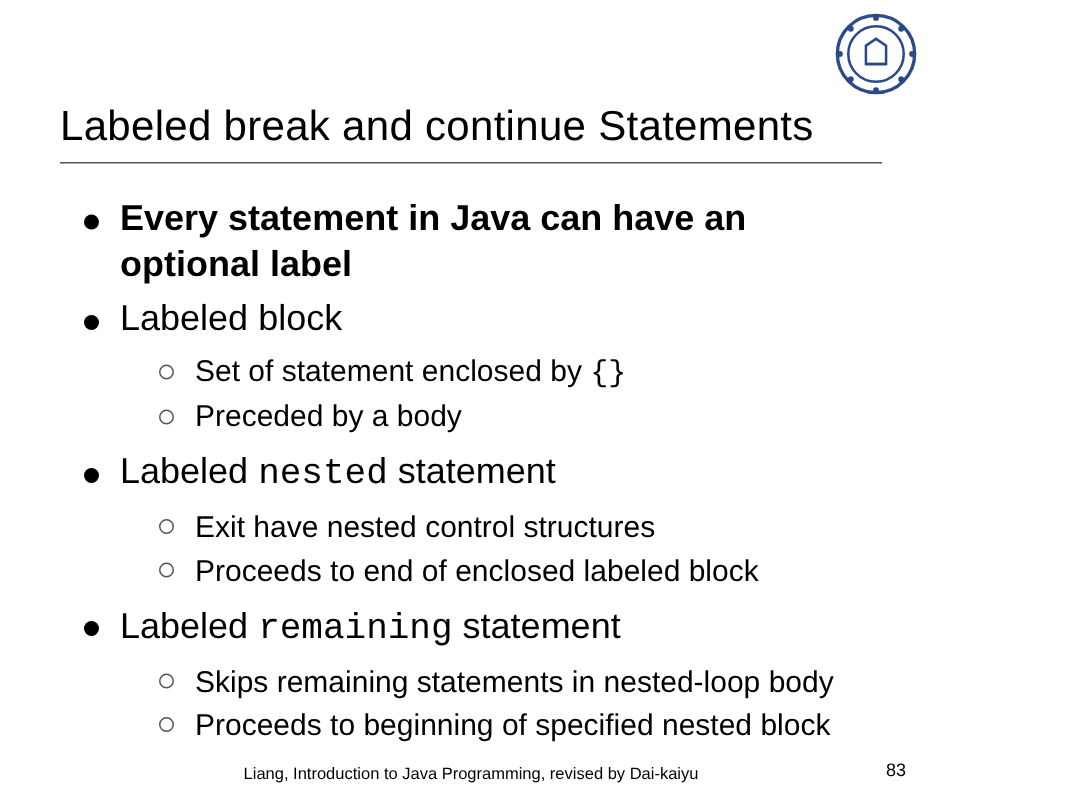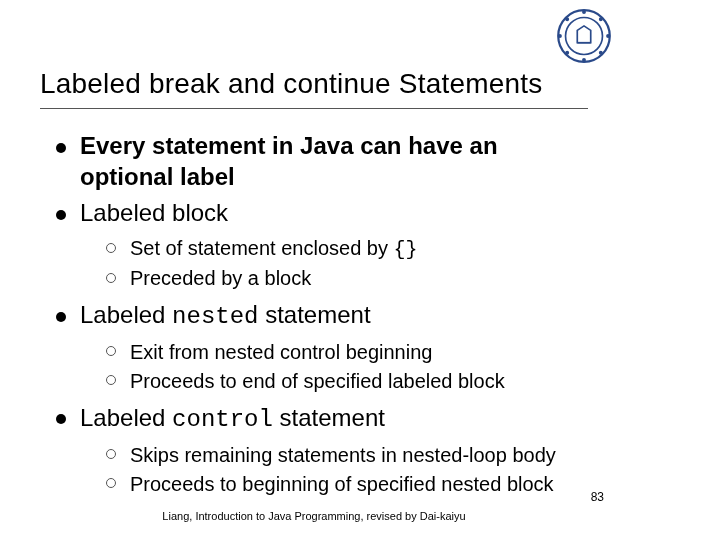--- a/index.html
+++ b/index.html
@@ -93,21 +93,21 @@
     left: 0;
     right: 0;
     bottom: 18px;
     text-align: center;
     font-size: 11px;
     color: #000;
   }
   .pagenum {
     position: absolute;
     right: 24px;
-    bottom: 36px;
+    bottom: 20px;
     font-size: 12px;
     color: #000;
   }
 </style>
 </head>
 <body>
 
 <div class="slide">
 
   <div class="logo">
@@ -138,39 +138,39 @@
       <span style="font-weight:bold">Every statement in Java can have an optional label</span>
     </li>
 
     <li>
       <span>Labeled block</span>
       <ul class="level2">
         <li>
           <span>Set of statement enclosed by </span><span class="mono">{}</span>
         </li>
         <li>
-          <span>Preceded by a block</span>
+          <span>Preceded by a body</span>
         </li>
       </ul>
     </li>
 
     <li>
       <span>Labeled </span><span class="mono">nested</span><span> statement</span>
       <ul class="level2">
         <li>
-          <span>Exit from nested control beginning</span>
+          <span>Exit have nested control structures</span>
         </li>
         <li>
-          <span>Proceeds to end of specified labeled block</span>
+          <span>Proceeds to end of enclosed labeled block</span>
         </li>
       </ul>
     </li>
 
     <li>
-      <span>Labeled </span><span class="mono">control</span><span> statement</span>
+      <span>Labeled </span><span class="mono">remaining</span><span> statement</span>
       <ul class="level2">
         <li>
           <span>Skips remaining statements in nested-loop body</span>
         </li>
         <li>
           <span>Proceeds to beginning of specified nested block</span>
         </li>
       </ul>
     </li>
 

